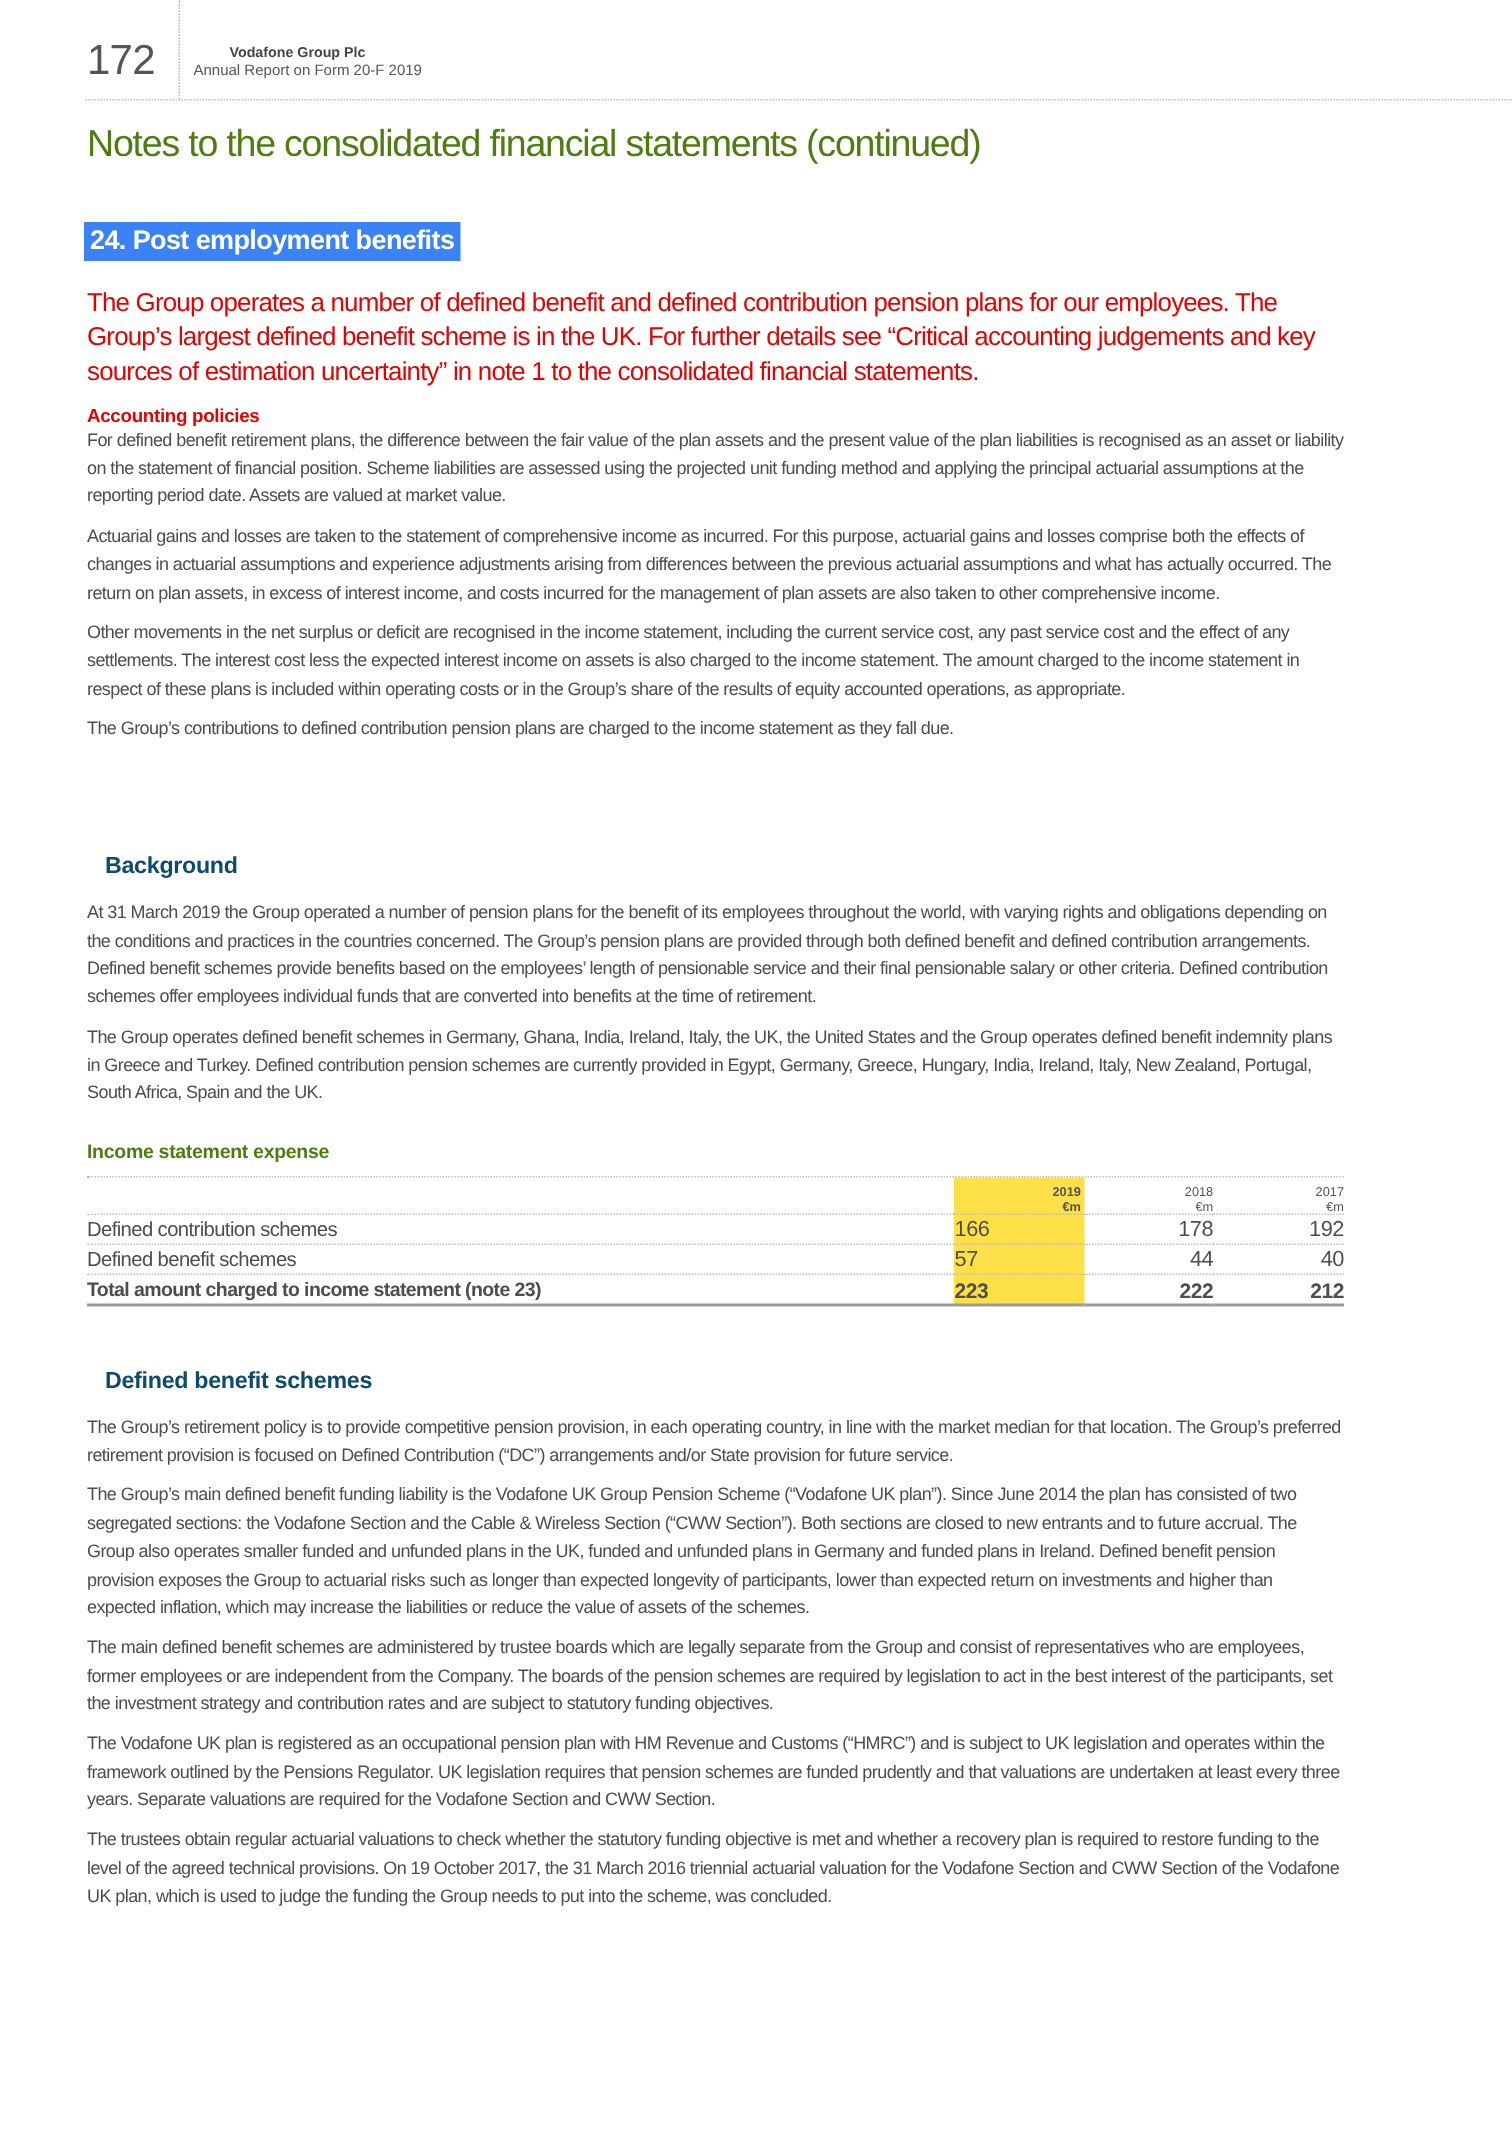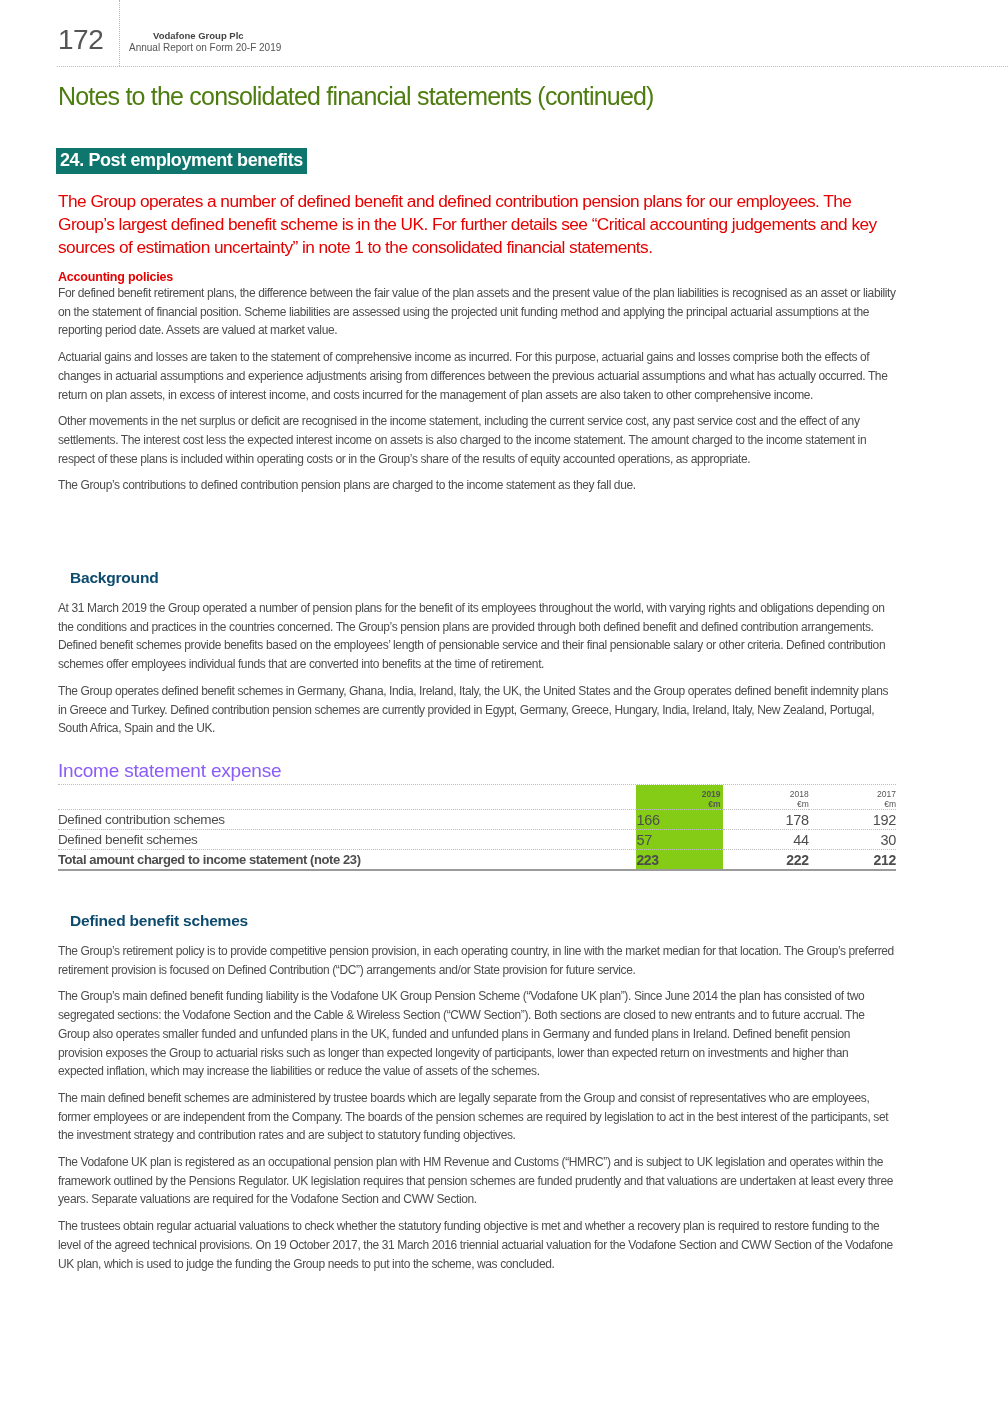--- a/index.html
+++ b/index.html
@@ -6,42 +6,42 @@
   body { width: 1008px; height: 1425px; position: relative; overflow: hidden;
          font-family: "Liberation Sans", sans-serif; color: #4a4a4a; }
   .header { position: absolute; left: 0; top: 0; width: 1008px; height: 67px; }
   .page-number { position: absolute; left: 58px; top: 24px; font-size: 28px; color: #555; letter-spacing: -0.5px; font-weight: 300; }
   .header-vline { position: absolute; left: 119px; top: 0; width: 0; height: 66px; border-left: 1px dotted #b5b5b5; }
   .company { position: absolute; left: 129px; top: 30px; font-size: 9.5px; font-weight: bold; color: #444; margin-left: 24px; }
   .report { position: absolute; left: 129px; top: 42px; font-size: 10px; color: #555; }
   .header-rule { position: absolute; left: 57px; top: 66px; width: 951px; border-top: 1px dotted #bdbdbd; }
   .section-title { position: absolute; left: 58px; top: 82px; font-size: 25px; color: #4d7c0f; letter-spacing: -0.8px; font-weight: 300; }
 
-  .note-heading { position: absolute; left: 56px; top: 148px; background: #0f766e; color: #fff; font-weight: bold;
+  .note-heading { position: absolute; left: 56px; top: 148px; background: #3b82f6; color: #fff; font-weight: bold;
                   font-size: 18px; padding: 2px 4px 3px 4px; letter-spacing: -0.4px; }
   .intro { position: absolute; left: 58px; top: 190px; width: 850px; color: #e60000; font-size: 17.3px; line-height: 23px; letter-spacing: -0.55px; }
 
   .content { position: absolute; left: 58px; width: 838px; }
   .sub-head { color: #e60000; font-weight: bold; font-size: 12.5px; letter-spacing: -0.2px; margin: 0; }
   .h2 { color: #0c4a6e; font-weight: bold; font-size: 15.5px; letter-spacing: -0.2px; margin: 12px; }
   p.body { margin: 0 0 8px 0; font-size: 12px; line-height: 18.7px; letter-spacing: -0.38px; color: #4d4d4d; }
 
   
   .table-wrap { position: absolute; left: 58px; top: 760px; width: 838px; }
-  .table-title { color: #8b5cf6; font-weight: normal; font-size: 19px; letter-spacing: -0.2px; height: 24px; }
+  .table-title { color: #4d7c0f; font-weight: bold; font-size: 13px; letter-spacing: -0.2px; height: 24px; }
   .table-top-rule { border-top: 1px dotted #bdbdbd; }
   table { border-collapse: collapse; width: 838px; font-size: 13px; color: #4d4d4d; }
   td, th { padding: 0; }
   .hdr-row th { font-weight: bold; font-size: 8.5px; text-align: right; vertical-align: bottom; height: 24px; line-height: 10px; color: #555; font-weight: normal; }
   .hdr-row th.bold { font-weight: bold; }
   .col-label { width: 577px; text-align: left; }
   .col-2019 { width: 84px; text-align: left; padding-right: 2px; }
   .col-2018 { width: 86px; text-align: right; }
   .col-2017 { width: 87px; text-align: right; }
-  .shade { background: #84cc16; }
+  .shade { background: #fde047; }
   tbody tr td { height: 19px; border-top: 1px dotted #bdbdbd; font-size: 13.5px; letter-spacing: -0.4px; }
   tbody tr td.num { font-size: 14.5px; letter-spacing: -0.3px; }
   tr.total td { font-weight: bold; border-bottom: 2px solid #9b9b9b; font-size: 13px; }
   tr.total td.num { font-size: 14px; }
 </style>
 </head>
 <body>
 
 <div class="header">
   <div class="page-number">172</div>
@@ -94,21 +94,21 @@
       <tr>
         <td class="col-label">Defined contribution schemes</td>
         <td class="col-2019 shade num">166</td>
         <td class="col-2018 num">178</td>
         <td class="col-2017 num">192</td>
       </tr>
       <tr>
         <td class="col-label">Defined benefit schemes</td>
         <td class="col-2019 shade num">57</td>
         <td class="col-2018 num">44</td>
-        <td class="col-2017 num">30</td>
+        <td class="col-2017 num">40</td>
       </tr>
       <tr class="total">
         <td class="col-label">Total amount charged to income statement (note 23)</td>
         <td class="col-2019 shade num">223</td>
         <td class="col-2018 num">222</td>
         <td class="col-2017 num">212</td>
       </tr>
     </tbody>
   </table>
 </div>

